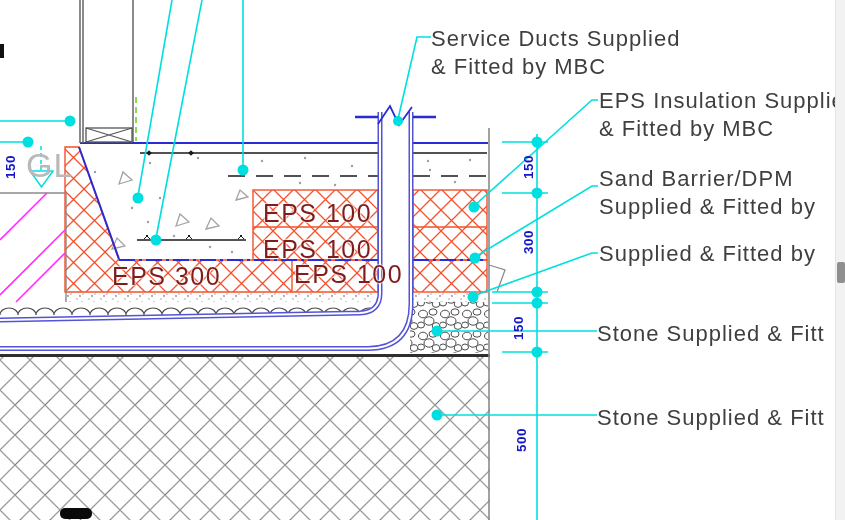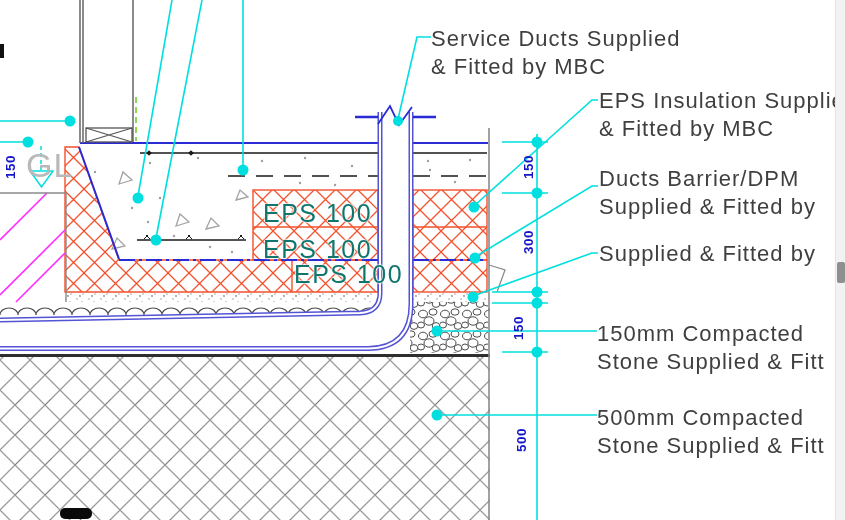--- a/index.html
+++ b/index.html
@@ -1,19 +1,19 @@
 <!DOCTYPE html>
 <html><head>
 <meta charset="utf-8">
 <style>
   html,body{margin:0;padding:0;background:#fff;font-family:"Liberation Sans",sans-serif;}
   .viewport{position:relative;width:845px;height:520px;overflow:hidden;background:#ffffff;}
   svg.art{position:absolute;left:0;top:0;z-index:1;}
   .callout{position:absolute;z-index:2;font-size:22px;line-height:27.5px;letter-spacing:1px;color:#3f3f3f;white-space:nowrap;}
-  .eps-label{position:absolute;z-index:2;font-size:25px;letter-spacing:1.5px;color:#0f766e;white-space:nowrap;
+  .eps-label{position:absolute;z-index:2;font-size:25px;letter-spacing:1.5px;color:#7f1d1d;white-space:nowrap;
              text-shadow:0 0 2px #fff,0 0 2px #fff,0 0 2px #fff;}
   .dim{position:absolute;z-index:2;width:44px;height:20px;text-align:center;font-size:13.5px;font-weight:bold;
        color:#1515c8;letter-spacing:.5px;transform:rotate(-90deg);}
   .gl{position:absolute;z-index:2;font-size:34px;color:#b9b9b9;letter-spacing:1px;}
   .vtrack{position:absolute;z-index:3;right:0;top:0;width:9px;height:520px;background:#f2f2f2;border-left:1px solid #e4e4e4;}
   .vthumb{position:absolute;z-index:4;right:0;top:262px;width:8px;height:21px;background:#8f8f8f;border-radius:2px;}
   .hthumb{position:absolute;z-index:4;left:60px;top:508px;width:32px;height:11px;background:#0a0a0a;border-radius:5px;}
 </style>
 </head>
 <body>
@@ -190,37 +190,36 @@
 
   <div class="callout" style="left:431px;top:25px">
     <div>Service Ducts Supplied</div>
     <div>&amp; Fitted by MBC</div>
   </div>
   <div class="callout" style="left:599px;top:87px">
     <div>EPS Insulation Supplie</div>
     <div>&amp; Fitted by MBC</div>
   </div>
   <div class="callout" style="left:599px;top:165px">
-    <div>Ducts Barrier/DPM</div>
+    <div>Sand Barrier/DPM</div>
     <div>Supplied &amp; Fitted by</div>
   </div>
   <div class="callout" style="left:599px;top:240px">
     <div>Supplied &amp; Fitted by</div>
   </div>
   <div class="callout" style="left:597px;top:320px">
-    <div>150mm Compacted</div>
     <div>Stone Supplied &amp; Fitt</div>
   </div>
   <div class="callout" style="left:597px;top:404px">
-    <div>500mm Compacted</div>
     <div>Stone Supplied &amp; Fitt</div>
   </div>
 
   <div class="eps-label" style="left:263px;top:199px">EPS 100</div>
   <div class="eps-label" style="left:263px;top:235px">EPS 100</div>
+  <div class="eps-label" style="left:112px;top:262px">EPS 300</div>
   <div class="eps-label" style="left:294px;top:260px">EPS 100</div>
 
   <div class="dim" style="left:-9px;top:157px">150</div>
   <div class="dim" style="left:509px;top:157px">150</div>
   <div class="dim" style="left:509px;top:232px">300</div>
   <div class="dim" style="left:499px;top:318px">150</div>
   <div class="dim" style="left:502px;top:430px">500</div>
 
   <div class="gl" style="left:26px;top:146px">GL</div>
 

